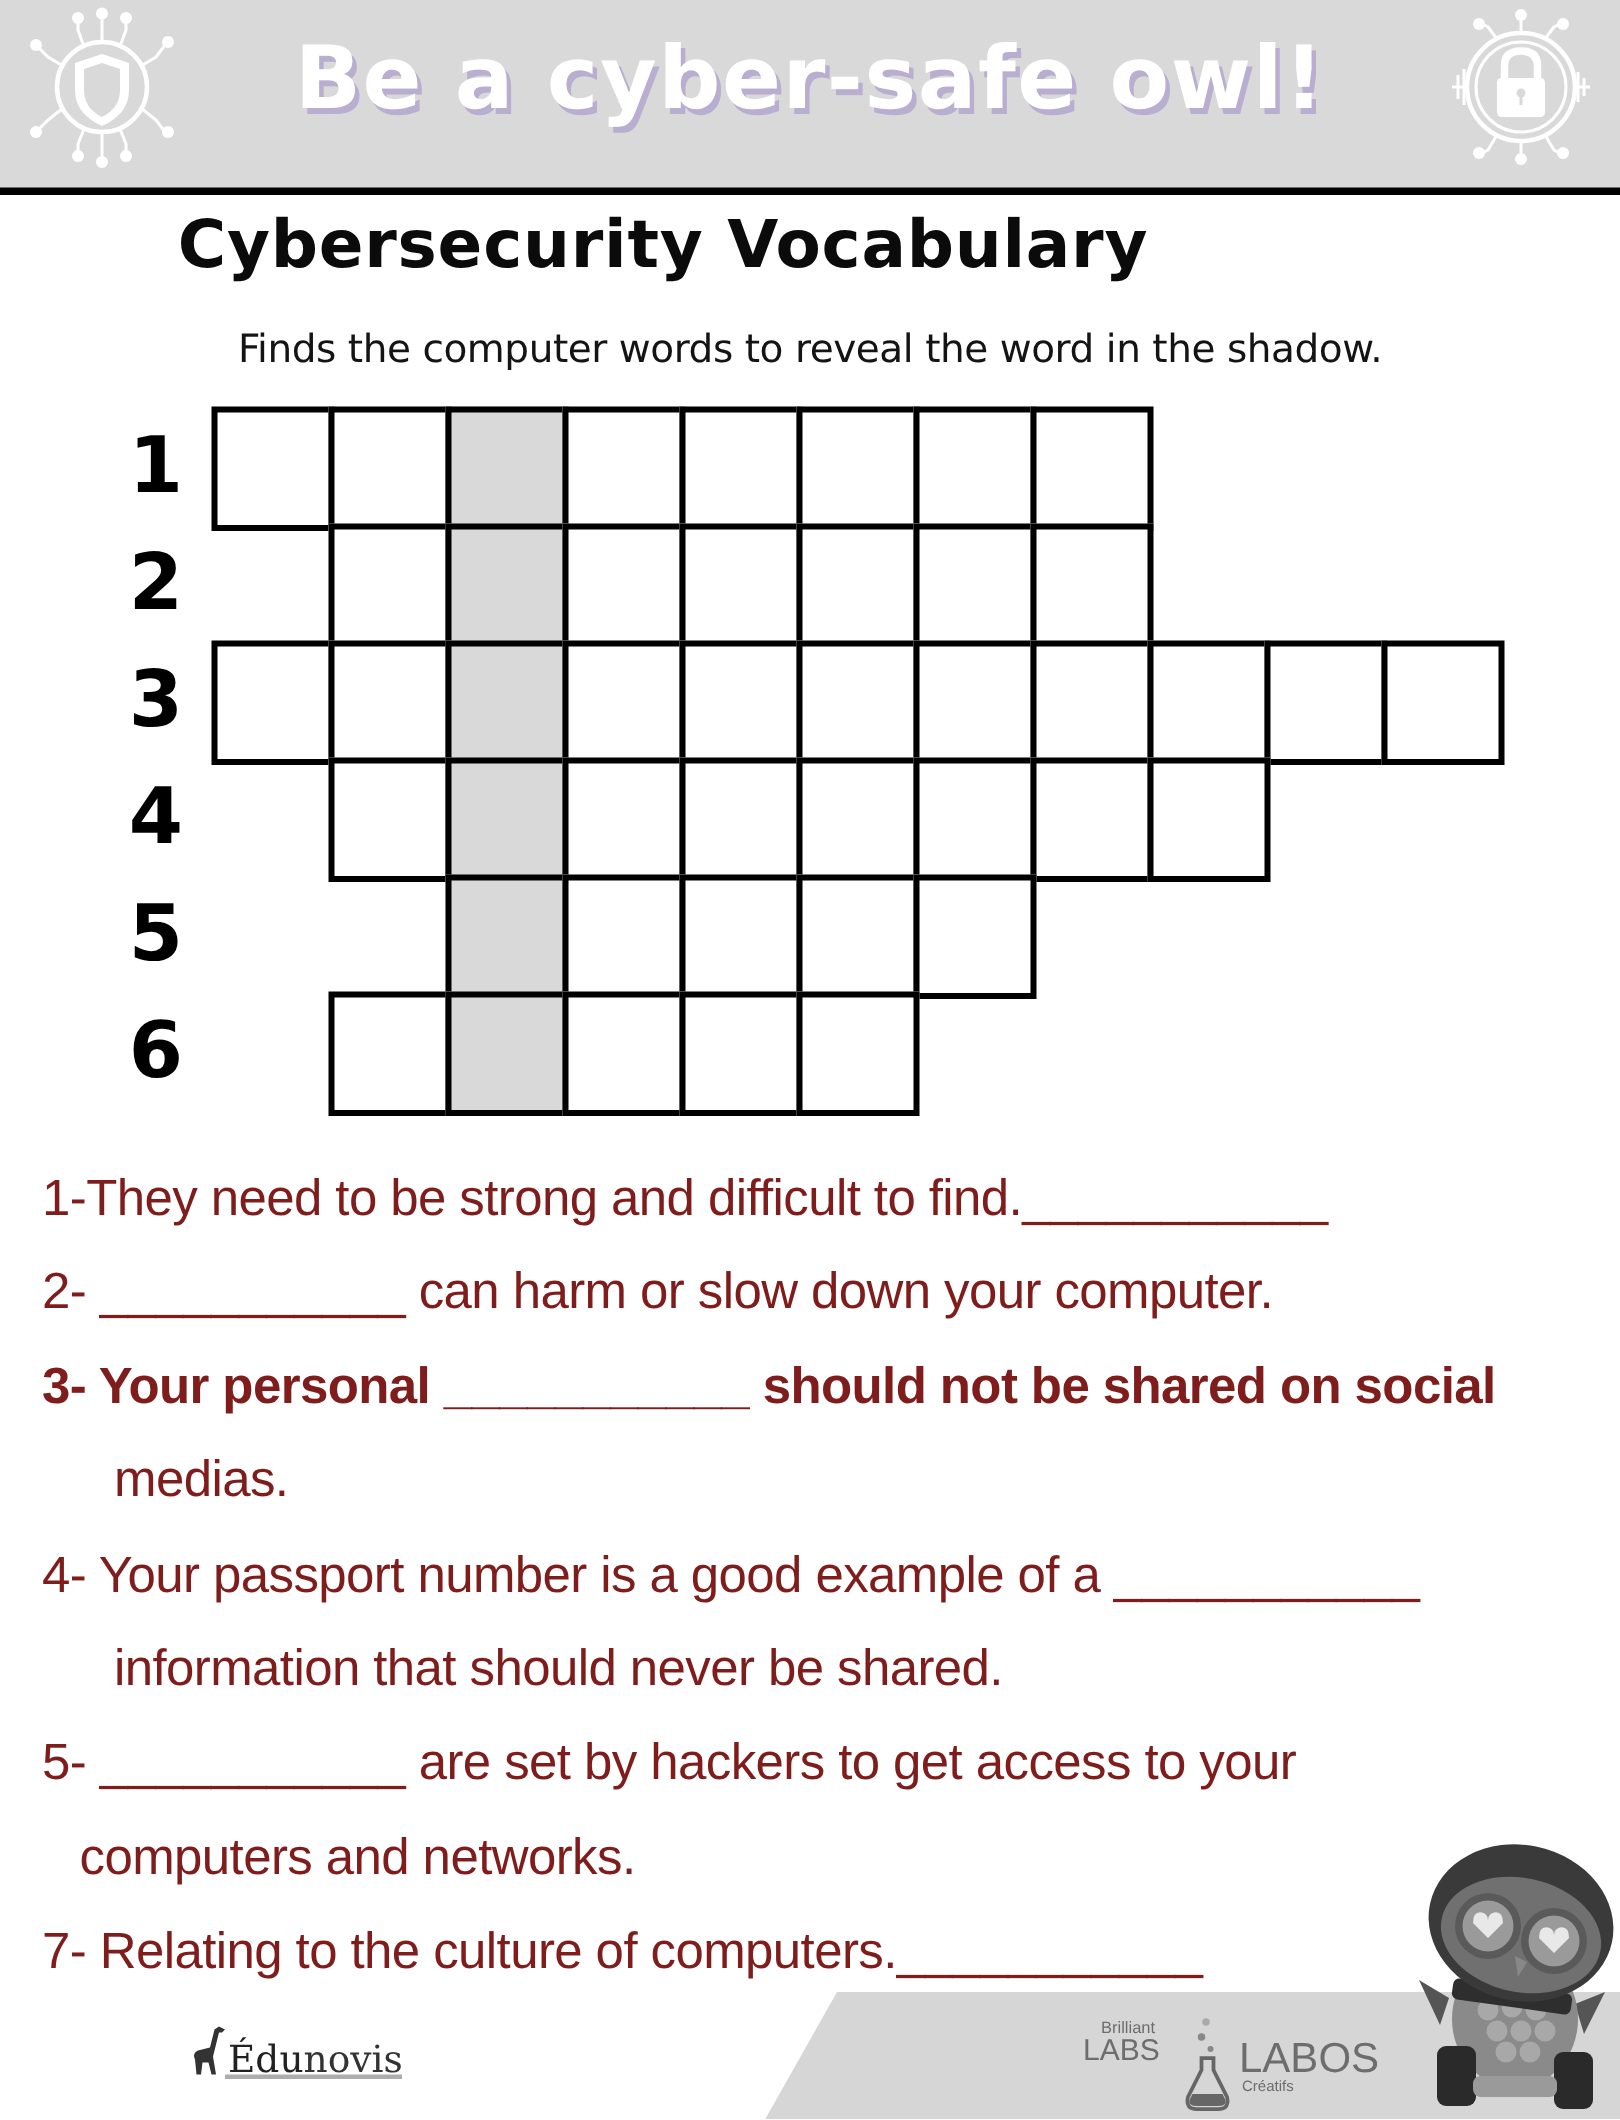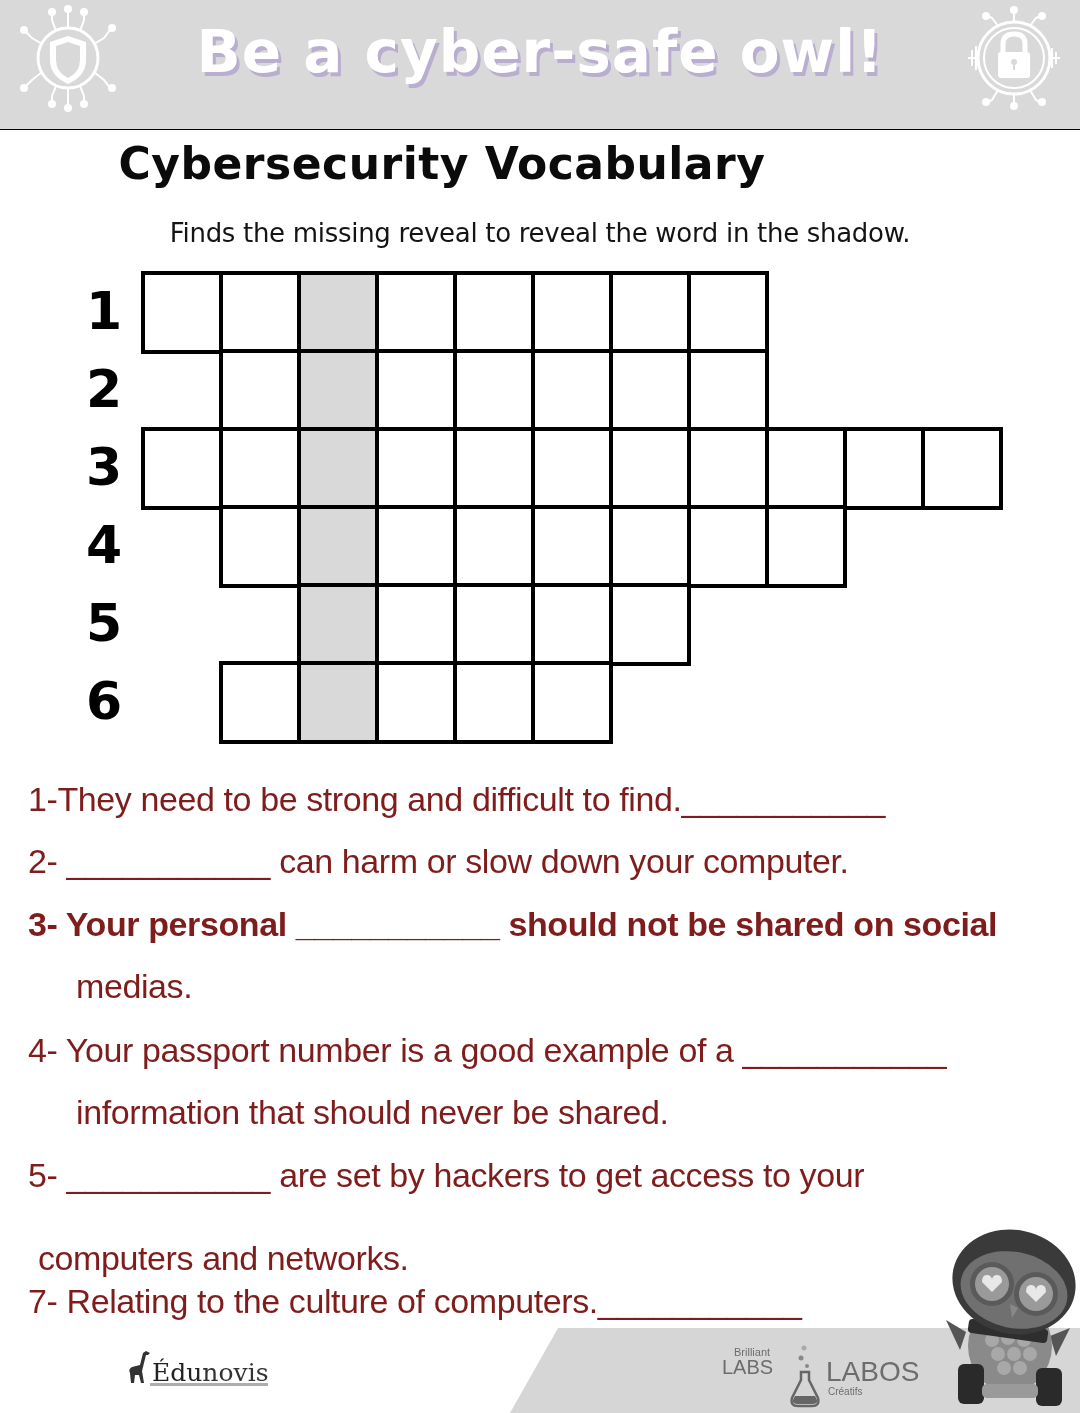--- a/index.html
+++ b/index.html
@@ -2,21 +2,21 @@
 <html><head>
   <meta charset="utf-8">
   <style>
     * { box-sizing: border-box; margin: 0; padding: 0; }
     html, body { width: 1080px; height: 1413px; background: #ffffff; overflow: hidden; }
     body { position: relative; font-family: "Liberation Sans", sans-serif; color: #111; }
 
     
     .header-band {
       position: absolute; left: 0; top: 0; width: 1080px; height: 130px;
-      background: #d9d9d9; border-bottom: 1px solid #000000;
+      background: #d9d9d9; border-bottom: 5px solid #000000;
     }
     .banner-title {
       position: absolute; left: 0; top: 18px; width: 1080px; text-align: center;
       font-family: "DejaVu Sans", sans-serif; font-weight: bold; font-size: 58px;
       color: #ffffff; letter-spacing: 1px;
       text-shadow: 3px 4px 0 #b9aed0;
     }
     .icon-left { position: absolute; left: 14px; top: 4px; width: 108px; height: 108px; }
     .icon-right { position: absolute; left: 960px; top: 4px; width: 108px; height: 108px; }
 
@@ -43,21 +43,21 @@
       border: 4px solid #000; background: #fff;
     }
     .cell.shaded { background: #d9d9d9; }
 
     
     .clue-line {
       position: absolute; left: 28px; font-family: "Liberation Sans", sans-serif;
       font-size: 34px; color: #7f1d1d; white-space: nowrap; letter-spacing: -0.4px;
     }
     .clue-line.indent { left: 76px; }
-    .clue-line.indent-small { left: 38px; margin-top: 20px; }
+    .clue-line.indent-small { left: 53px; }
 
     
     .footer-band {
       position: absolute; left: 510px; top: 1328px; width: 570px; height: 85px;
       background: #d6d6d6;
       clip-path: polygon(48px 0, 570px 0, 570px 85px, 0 85px);
     }
     .edunovis-logo {
       position: absolute; left: 126px; top: 1345px; height: 40px; display: flex; align-items: flex-end;
     }
@@ -134,21 +134,21 @@
         <circle cx="82" cy="98" r="4"></circle>
       <rect x="38" y="48" width="32" height="26" rx="3"></rect>
     </g>
     <path d="M43 48 L43 40 Q43 30 54 30 Q65 30 65 40 L65 48" stroke="#fff" stroke-width="5" fill="none"></path>
     <circle cx="54" cy="58" r="3" fill="#d9d9d9"></circle>
     <rect x="53" y="58" width="2" height="8" fill="#d9d9d9"></rect>
   </svg>
 </div>
 
 <div class="page-title">Cybersecurity Vocabulary</div>
-<div class="instructions">Finds the missing reveal to reveal the word in the shadow.</div>
+<div class="instructions">Finds the computer words to reveal the word in the shadow.</div>
 
 <div class="grid-area" id="crossword">
     <div class="row-number" style="left: 74px; top: 281px;">1</div>
     <div class="cell" style="left: 141px; top: 271px;"></div>
     <div class="cell" style="left: 219px; top: 271px;"></div>
     <div class="cell shaded" style="left: 297px; top: 271px;"></div>
     <div class="cell" style="left: 375px; top: 271px;"></div>
     <div class="cell" style="left: 453px; top: 271px;"></div>
     <div class="cell" style="left: 531px; top: 271px;"></div>
     <div class="cell" style="left: 609px; top: 271px;"></div>

